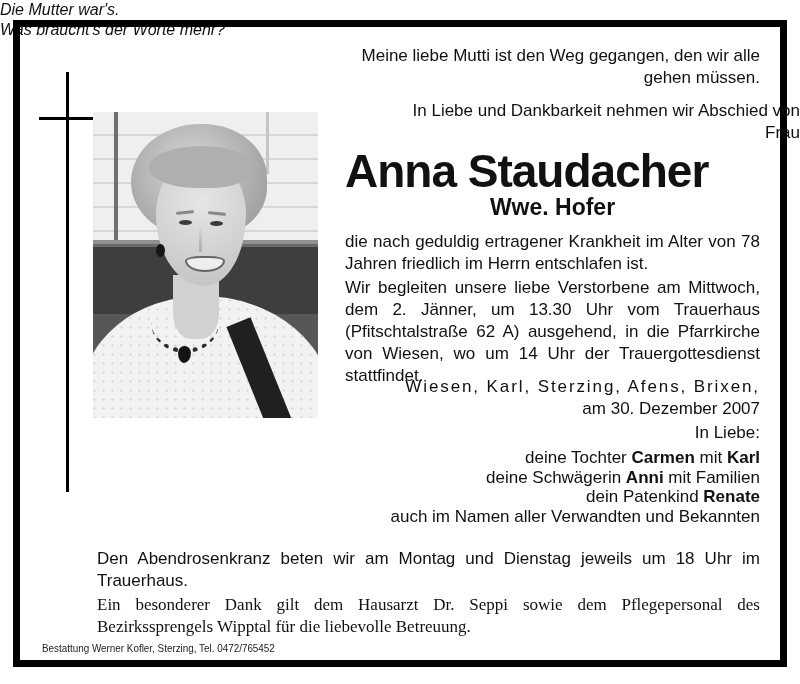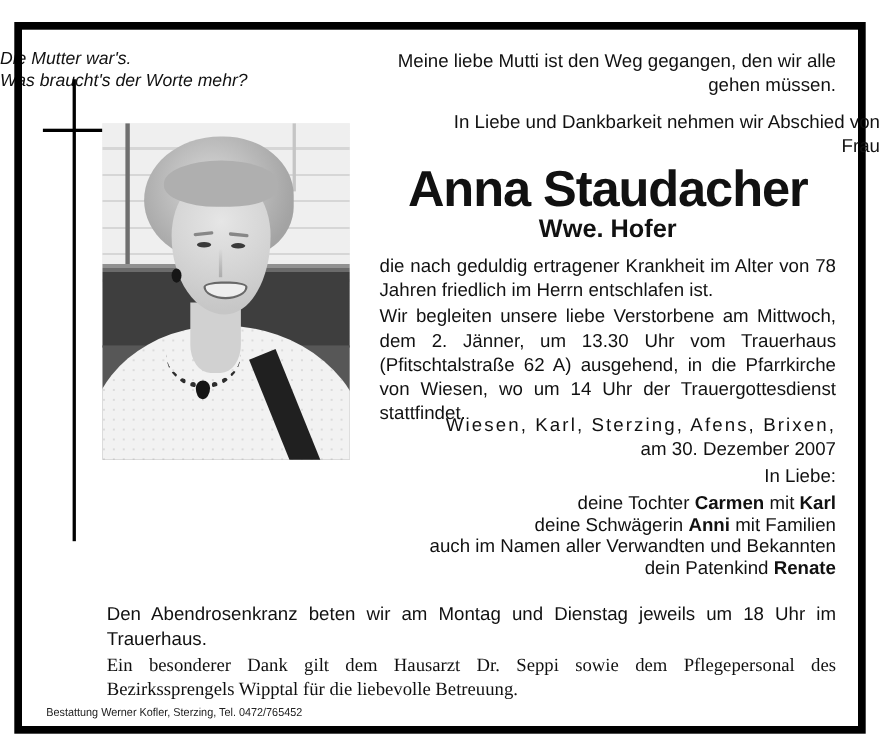--- a/index.html
+++ b/index.html
@@ -48,30 +48,30 @@
   .ph-nose     { left:106px; top:114px; width:3px; height:26px; background:linear-gradient(rgba(0,0,0,0),#b2ab9f); }
   .ph-mouth    { left:92px;  top:144px; width:36px; height:12px; background:#f1eee8; border:2px solid #6e675c;
                  border-radius:40% 40% 50% 50% / 30% 30% 70% 70%; }
   .ph-earring  { left:63px; top:132px; width:9px; height:13px; background:#161616; border-radius:50%; }
 
   
   .txt { position:absolute; font-size:17px; line-height:22px; }
   .col { left:345px; width:415px;text-align:right; }
   .p1 { top:45px; }
   .p2 { top:100px;margin-left:40px; }
-  .title    { position:absolute; left:345px; top:147px; width:415px; text-align:center;
+  .title    { position:absolute; left:345px; top:147px; width:415px; 
               font-size:46px; line-height:48px; font-weight:700; letter-spacing:-1px; }
   .subtitle { top:196px; text-align:center; font-size:23px; font-weight:700; }
   .p3 { top:231px; text-align:justify; }
   .p4 { top:277px; text-align:justify; }
   .places   { top:376px; letter-spacing:1.9px; }
   .dateline { top:398px; }
   .inliebe  { top:422px; }
   .family   { top:448px; line-height:19.5px; }
-  .caption  { left:97px; top:432px; width:240px; font-style:italic; font-size:16px; line-height:20px;margin-top:44px; }
+  .caption  { left:97px; top:432px; width:240px; font-style:italic; font-size:16px; line-height:20px; }
   .wide { left:97px; width:663px; text-align:justify; }
   .rosary { top:548px; }
   .thanks { top:594px;font-family:Liberation Serif, serif; }
   .footer { left:42px; top:642px; font-size:10.5px; line-height:13px; letter-spacing:0;
             transform:scaleX(0.94); transform-origin:left top; color:#222; }
 </style>
 </head>
 <body>
 
 <div id="page">
@@ -112,22 +112,22 @@
   <div class="txt col p3">die nach geduldig ertragener Krankheit im Alter von 78 Jahren friedlich im Herrn entschlafen ist.</div>
   <div class="txt col p4">Wir begleiten unsere liebe Verstorbene am Mittwoch, dem 2. Jänner, um 13.30 Uhr vom Trauerhaus (Pfitschtalstraße 62 A) ausgehend, in die Pfarrkirche von Wiesen, wo um 14 Uhr der Trauergottesdienst stattfindet.</div>
 
   <div class="txt col places">Wiesen, Karl, Sterzing, Afens, Brixen,</div>
   <div class="txt col dateline">am 30. Dezember 2007</div>
 
   <div class="txt col inliebe">In Liebe:</div>
   <div class="txt col family">
       <div><span>deine Tochter </span><span style="font-weight: 700;">Carmen</span><span> mit </span><span style="font-weight: 700;">Karl</span></div>
       <div><span>deine Schwägerin </span><span style="font-weight: 700;">Anni</span><span> mit Familien</span></div>
+      <div><span>dein Patenkind </span><span style="font-weight: 700;">Renate</span></div>
       <div><span>auch im Namen aller Verwandten und Bekannten</span></div>
-      <div><span>dein Patenkind </span><span style="font-weight: 700;">Renate</span></div>
     </div>
 
   <div class="caption">
     <div>Die Mutter war's.</div>
     <div>Was braucht's der Worte mehr?</div>
   </div>
 
   <div class="txt wide rosary">Den Abendrosenkranz beten wir am Montag und Dienstag jeweils um 18 Uhr im Trauerhaus.</div>
   <div class="txt wide thanks">Ein besonderer Dank gilt dem Hausarzt Dr. Seppi sowie dem Pflegepersonal des Bezirkssprengels Wipptal für die liebevolle Betreuung.</div>
 

